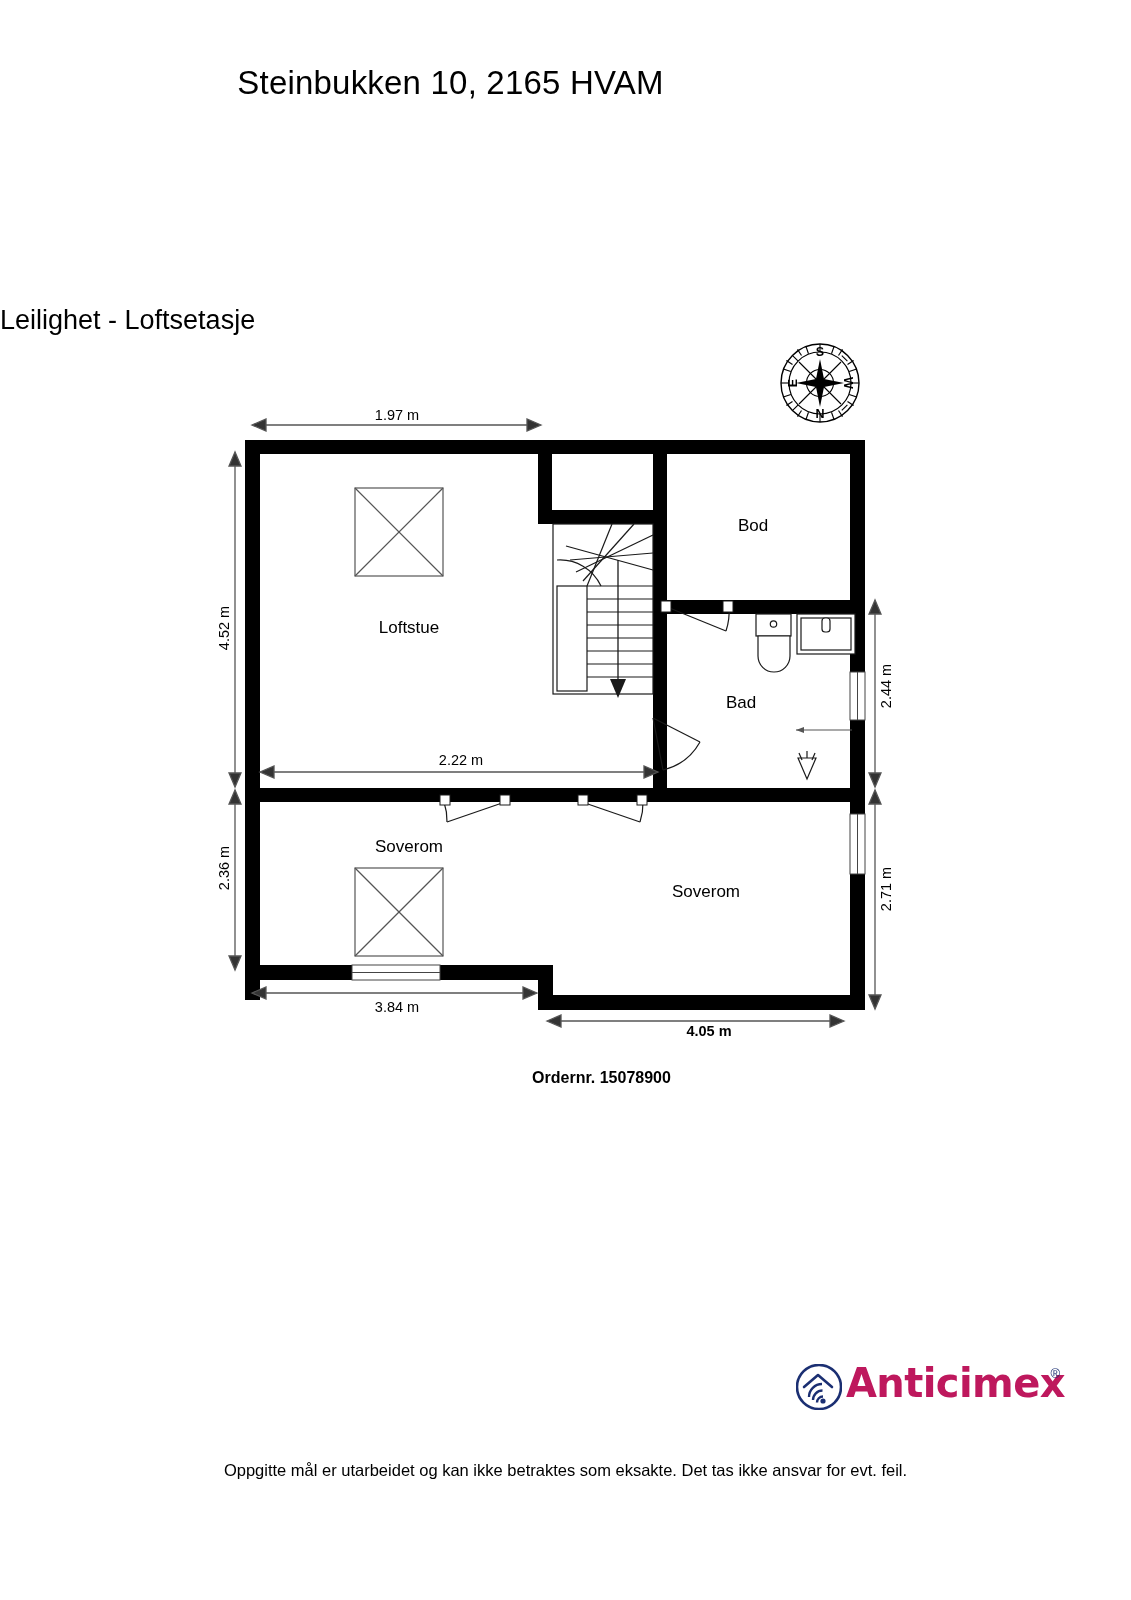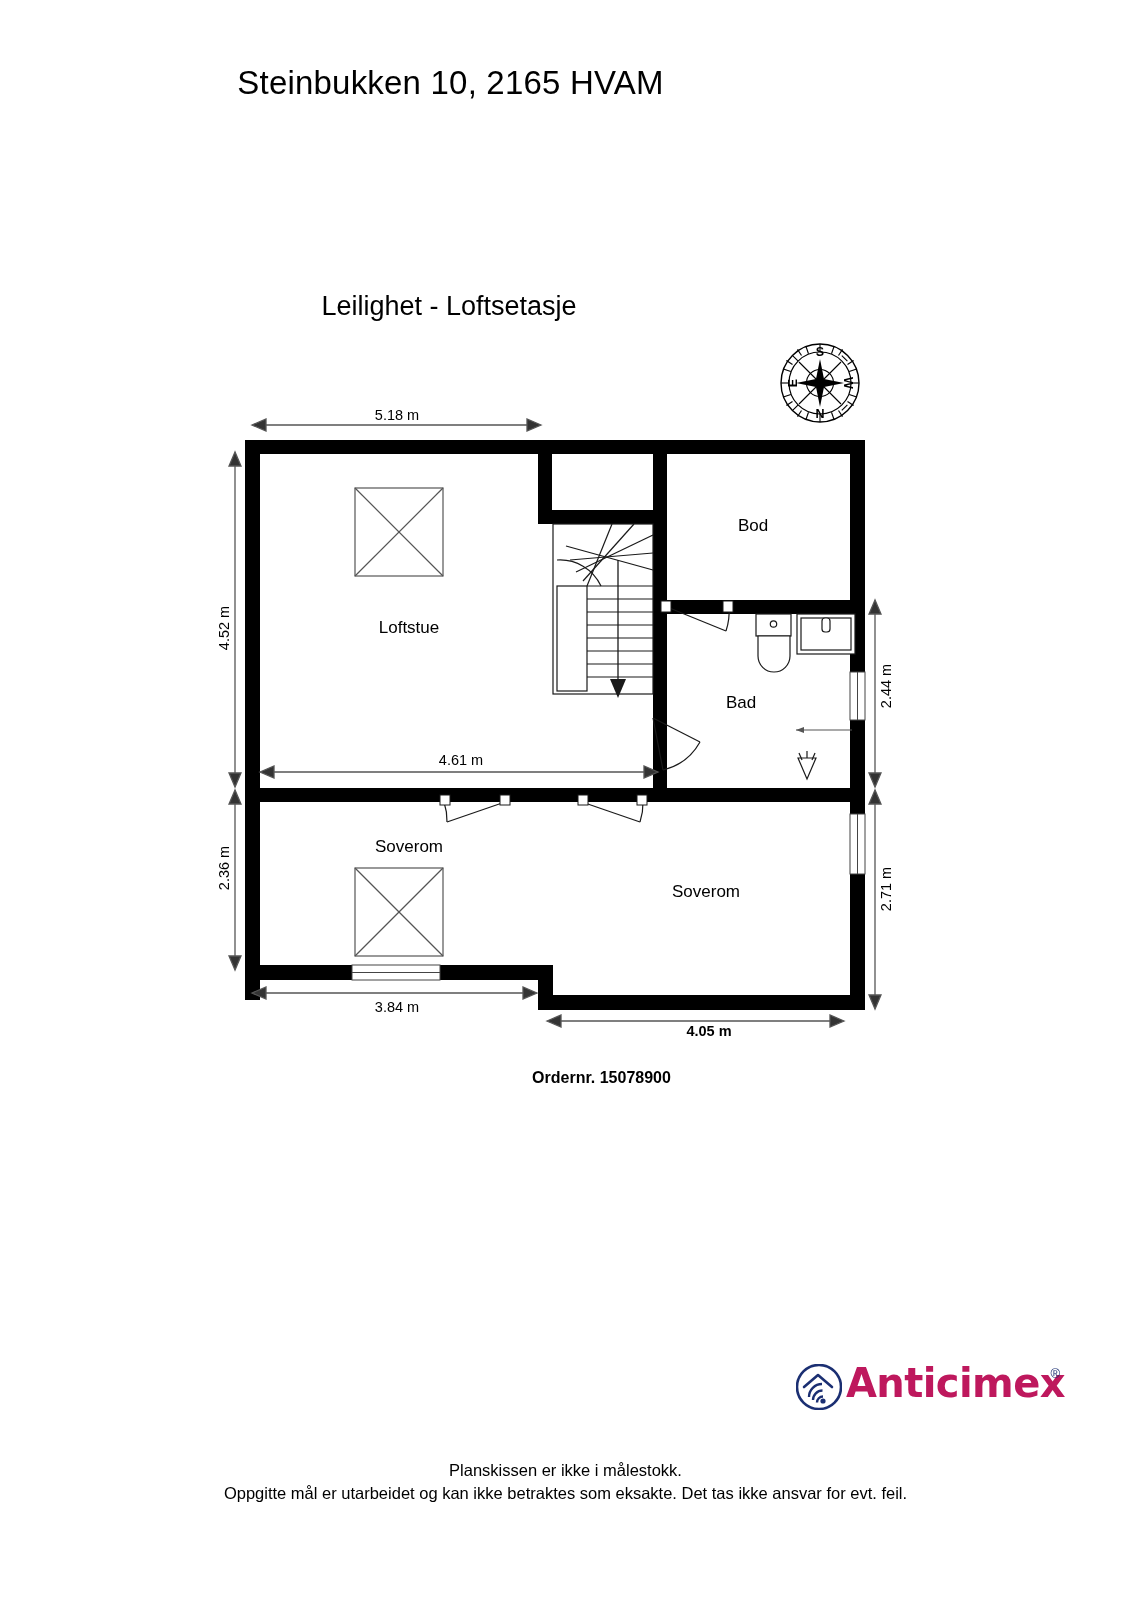--- a/index.html
+++ b/index.html
@@ -23,24 +23,24 @@
     top: 64px;
     left: 0;
     width: 901px;
     text-align: center;
     font-size: 33px;
     font-weight: 400;
     letter-spacing: 0.2px;
   }
   .plan-title {
     position: absolute;
-    top: 291px;
+    top: 305px;
     left: 0;
     width: 898px;
-    text-align: center;
+    text-align: left;
     font-size: 27px;
     font-weight: 400;
   }
   .order-no {
     position: absolute;
     top: 1069px;
     left: 0;
     width: 1131px;
     text-align: center;
     font-size: 16px;
@@ -360,22 +360,22 @@
   </svg>
 
   
   <div class="room-label lbl-loftstue">Loftstue</div>
   <div class="room-label lbl-bod">Bod</div>
   <div class="room-label lbl-bad">Bad</div>
   <div class="room-label lbl-sov-1">Soverom</div>
   <div class="room-label lbl-sov-2">Soverom</div>
 
   
-  <div class="dim dim-top">5.18 m</div>
-  <div class="dim dim-520">4.61 m</div>
+  <div class="dim dim-top">1.97 m</div>
+  <div class="dim dim-520">2.22 m</div>
   <div class="dim dim-384">3.84 m</div>
   <div class="dim dim-405">4.05 m</div>
   <div class="dim vert dim-452">4.52 m</div>
   <div class="dim vert dim-236">2.36 m</div>
   <div class="dim vert dim-244">2.44 m</div>
   <div class="dim vert dim-271">2.71 m</div>
 </div>
 
 <div class="order-no">Ordernr. 15078900</div>
 
@@ -386,15 +386,14 @@
     <path d="M 13 33 A 13 13 0 0 1 26 20" fill="none" stroke="#1b2f72" stroke-width="2.4"></path>
     <path d="M 17 36 A 9.5 9.5 0 0 1 26.5 26.5" fill="none" stroke="#1b2f72" stroke-width="2.4"></path>
     <path d="M 21 38.5 A 6 6 0 0 1 27 32.5" fill="none" stroke="#1b2f72" stroke-width="2.4"></path>
     <circle cx="27" cy="37" r="2.6" fill="#1b2f72"></circle>
   </svg>
   <div class="logo-text">Anticimex</div>
   <div class="logo-reg">®</div>
 </div>
 
 <div class="footer">
-  <div>Planskissen er ikke i målestokk.</div>
   <div>Oppgitte mål er utarbeidet og kan ikke betraktes som eksakte. Det tas ikke ansvar for evt. feil.</div>
 </div>
 
 </body></html>

